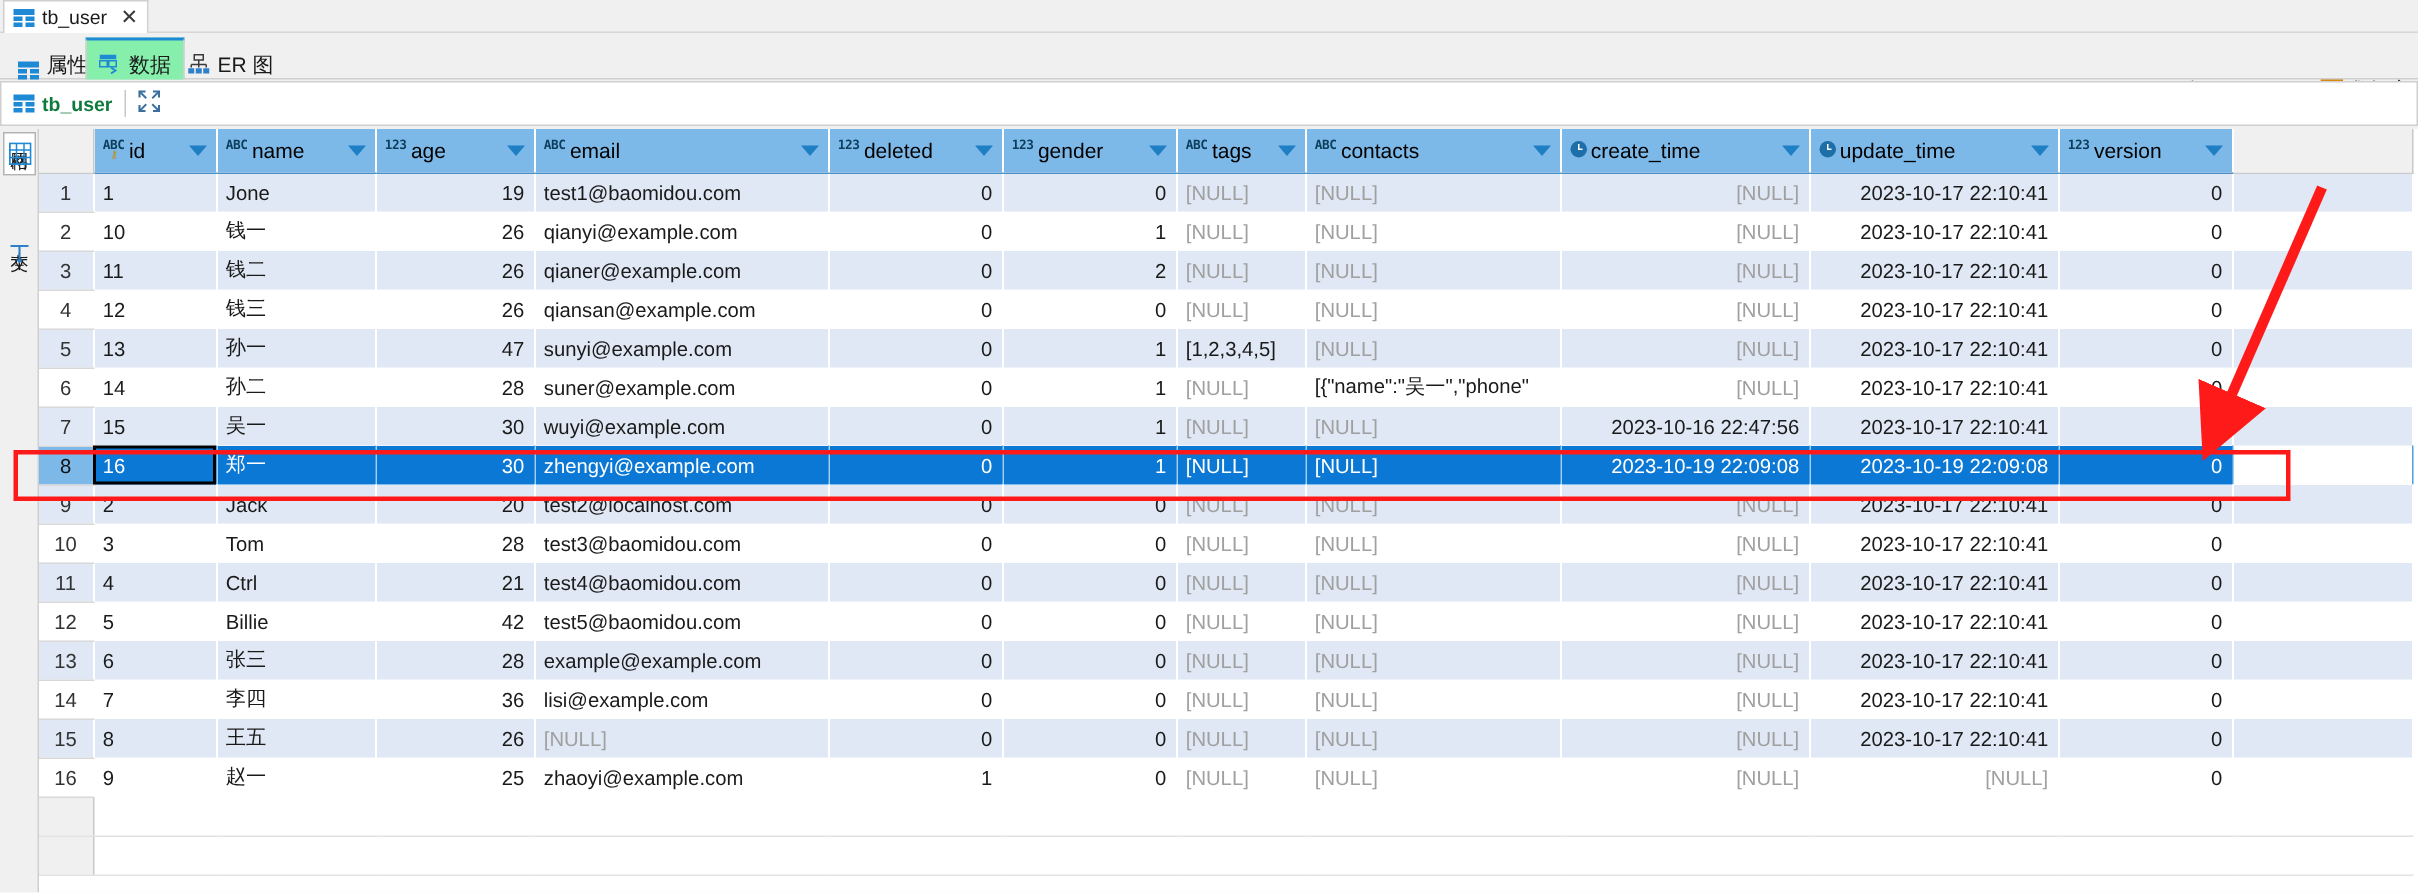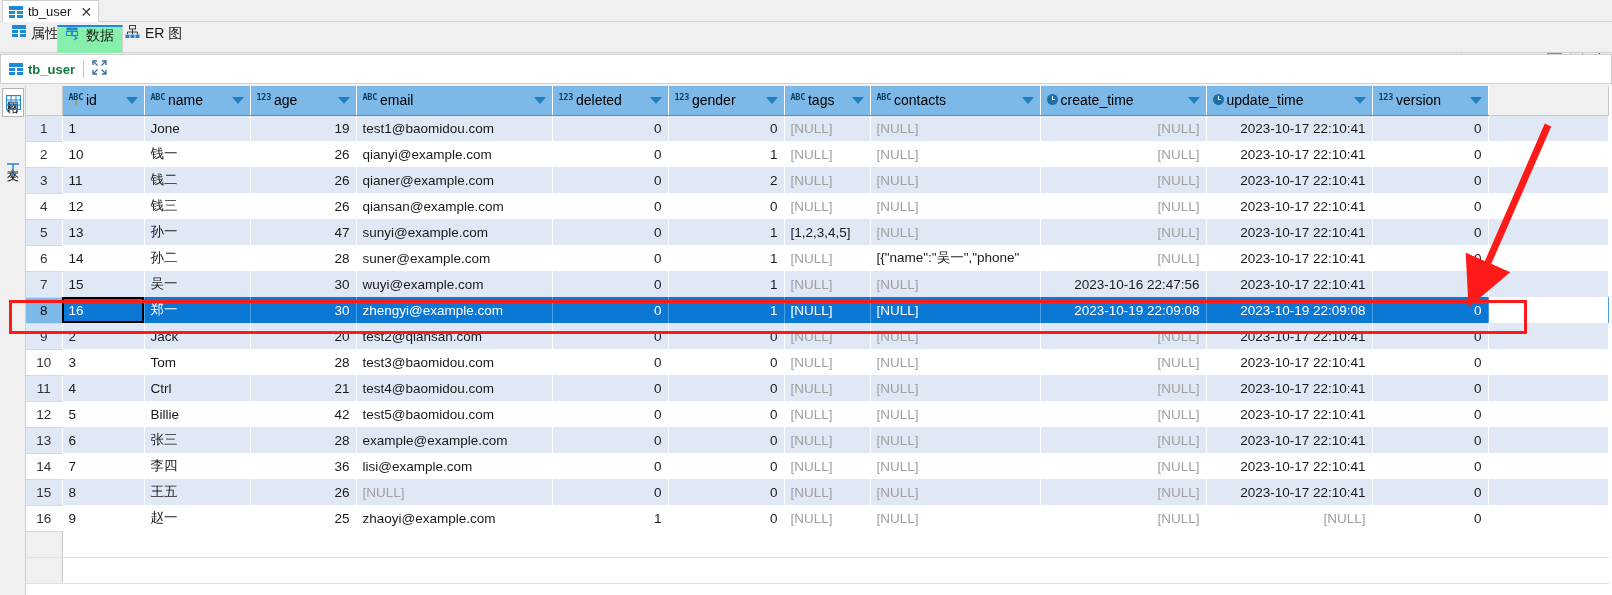--- a/index.html
+++ b/index.html
@@ -47,21 +47,21 @@
   .tbl-icon .c4 { left: 8px; top: 9px; width: 6px; height: 3px; }
 
   
   .subtabs {
     position: absolute; left: 0; top: 22px; width: 1612px; height: 31px;
     background: #f0f0f0;
     border-bottom: 1px solid #cfcfcf;
   }
   .stab {
     position: absolute; top: 3px; height: 28px;
-    display: flex; align-items: flex-start; gap: 5px;
+    display: flex; align-items: flex-end; gap: 5px;
     padding: 0 8px;
     font-size: 14px; color: #1a1a1a;
     cursor: default;
   }
   .stab.active {
     background: #86efac;
     border: 1px solid #cfcfcf; border-bottom: none;
     border-top: 2px solid #1e8ad6;
   }
   .stab .label { white-space: nowrap; }
@@ -535,21 +535,21 @@
             <td class="num">2023-10-19 22:09:08</td>
             <td class="num">2023-10-19 22:09:08</td>
             <td class="num">0</td>
             <td class="tail"></td>
           </tr>
           <tr class="even">
             <td class="rownum">9</td>
             <td class="">2</td>
             <td class="">Jack</td>
             <td class="num">20</td>
-            <td class="">test2@qiansan.com</td>
+            <td class="">test2@localhost.com</td>
             <td class="num">0</td>
             <td class="num">0</td>
             <td class="nul">[NULL]</td>
             <td class="nul">[NULL]</td>
             <td class="num nul">[NULL]</td>
             <td class="num">2023-10-17 22:10:41</td>
             <td class="num">0</td>
             <td class="tail"></td>
           </tr>
           <tr class="odd">

